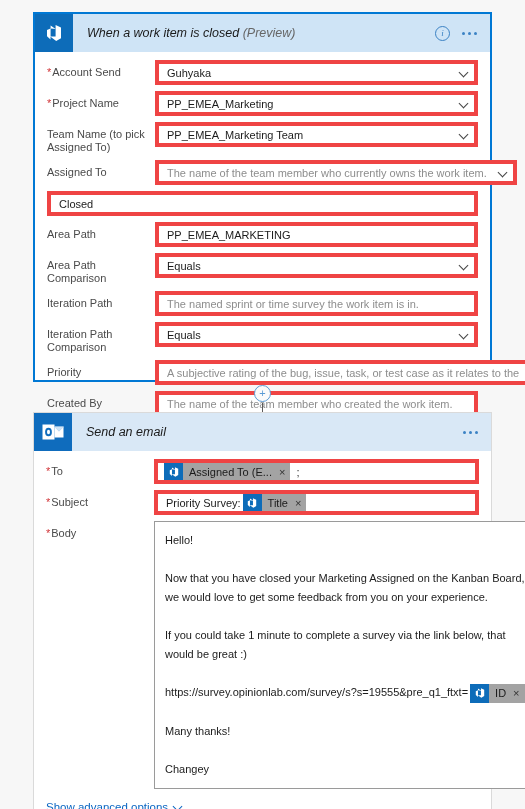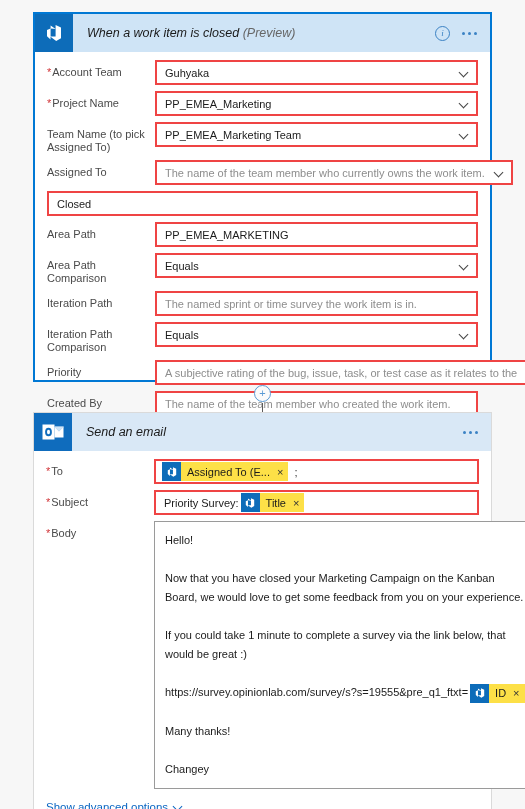--- a/index.html
+++ b/index.html
@@ -114,21 +114,21 @@
   }
   .lbl .req {
     color: #d13438;
     margin-right: 1px;
   }
   .fieldwrap {
     flex: 1 1 auto;
     position: relative;
   }
   .field {
-    border: 2px solid #ef4444;
+    border: 4px solid #ef4444;
     background: #ffffff;
     height: 25px;
     display: flex;
     align-items: center;
     padding: 0 8px;
     font-size: 11px;
     color: #1b1b1b;
     overflow: hidden;
     white-space: nowrap;
   }
@@ -203,21 +203,21 @@
     border-left: 5px solid transparent;
     border-right: 5px solid transparent;
     border-top: 7px solid #5b5b5b;
     margin-top: -1px;
   }
 
   
   .token {
     display: inline-flex;
     align-items: center;
-    background: #fde047;
+    background: #a3a3a3;
     height: 19px;
     padding: 0 5px 0 0;
     margin: 0 2px;
     font-size: 11px;
     color: #1b1b1b;
     vertical-align: middle;
   }
   .token .tok-ico {
     width: 19px; height: 19px;
     background: #0d6cb9;
@@ -277,21 +277,21 @@
             <i></i>
             <i></i>
             <i></i>
           </div>
       </div>
     </div>
 
     <div class="card-body">
 
       <div class="row">
-        <div class="lbl"><span class="req">*</span><span>Account Team</span></div>
+        <div class="lbl"><span class="req">*</span><span>Account Send</span></div>
         <div class="fieldwrap">
           <div class="field has-caret">Guhyaka</div>
           <span class="caret"></span>
         </div>
       </div>
 
       <div class="row">
         <div class="lbl"><span class="req">*</span><span>Project Name</span></div>
         <div class="fieldwrap">
           <div class="field has-caret">PP_EMEA_Marketing</div>
@@ -441,21 +441,21 @@
             </span>
           </div>
         </div>
       </div>
 
       <div class="row">
         <div class="lbl"><span class="req">*</span><span>Body</span></div>
         <div class="fieldwrap">
           <div class="body-box">
             <p>Hello!</p>
-            <p>Now that you have closed your Marketing Campaign on the Kanban Board, we would love to get some feedback from you on your experience.</p>
+            <p>Now that you have closed your Marketing Assigned on the Kanban Board, we would love to get some feedback from you on your experience.</p>
             <p>If you could take 1 minute to complete a survey via the link below, that would be great :)</p>
             <p class="url-line">
               <span>https://survey.opinionlab.com/survey/s?s=19555&amp;pre_q1_ftxt=</span><span class="token">
                 <span class="tok-ico">
                   <svg width="12" height="12" viewBox="0 0 20 20">
                     <path d="M3 13.2 L3 6.9 L6.6 5.5 L6.6 2.4 L11.6 6 L11.6 2 L17 4.6 L17 15.2 L12.2 18 L6.5 13.7 L6.5 16.6 Z" fill="#ffffff"></path>
                     <path d="M6.6 5.6 L11.6 6.1 L11.6 13.6 L6.6 13.6 Z" fill="#0d6cb9"></path>
                   </svg>
                 </span>
                 <span>ID</span>

